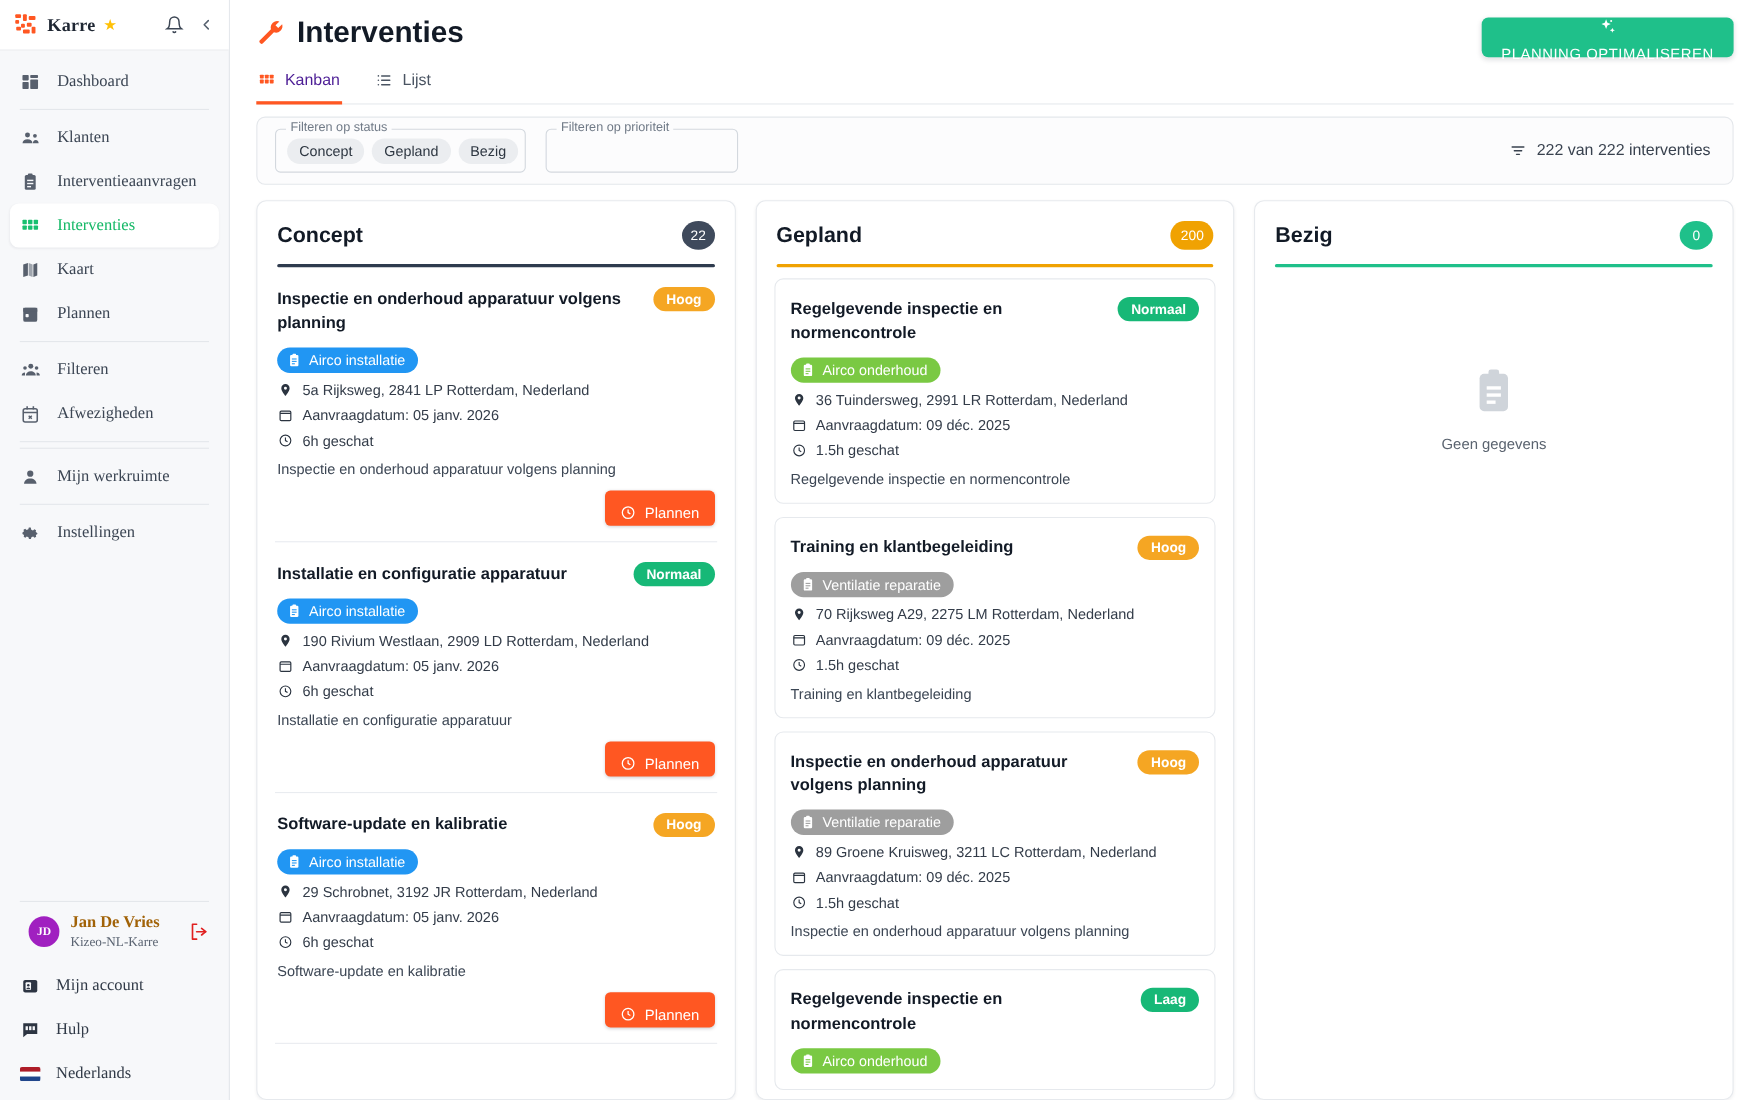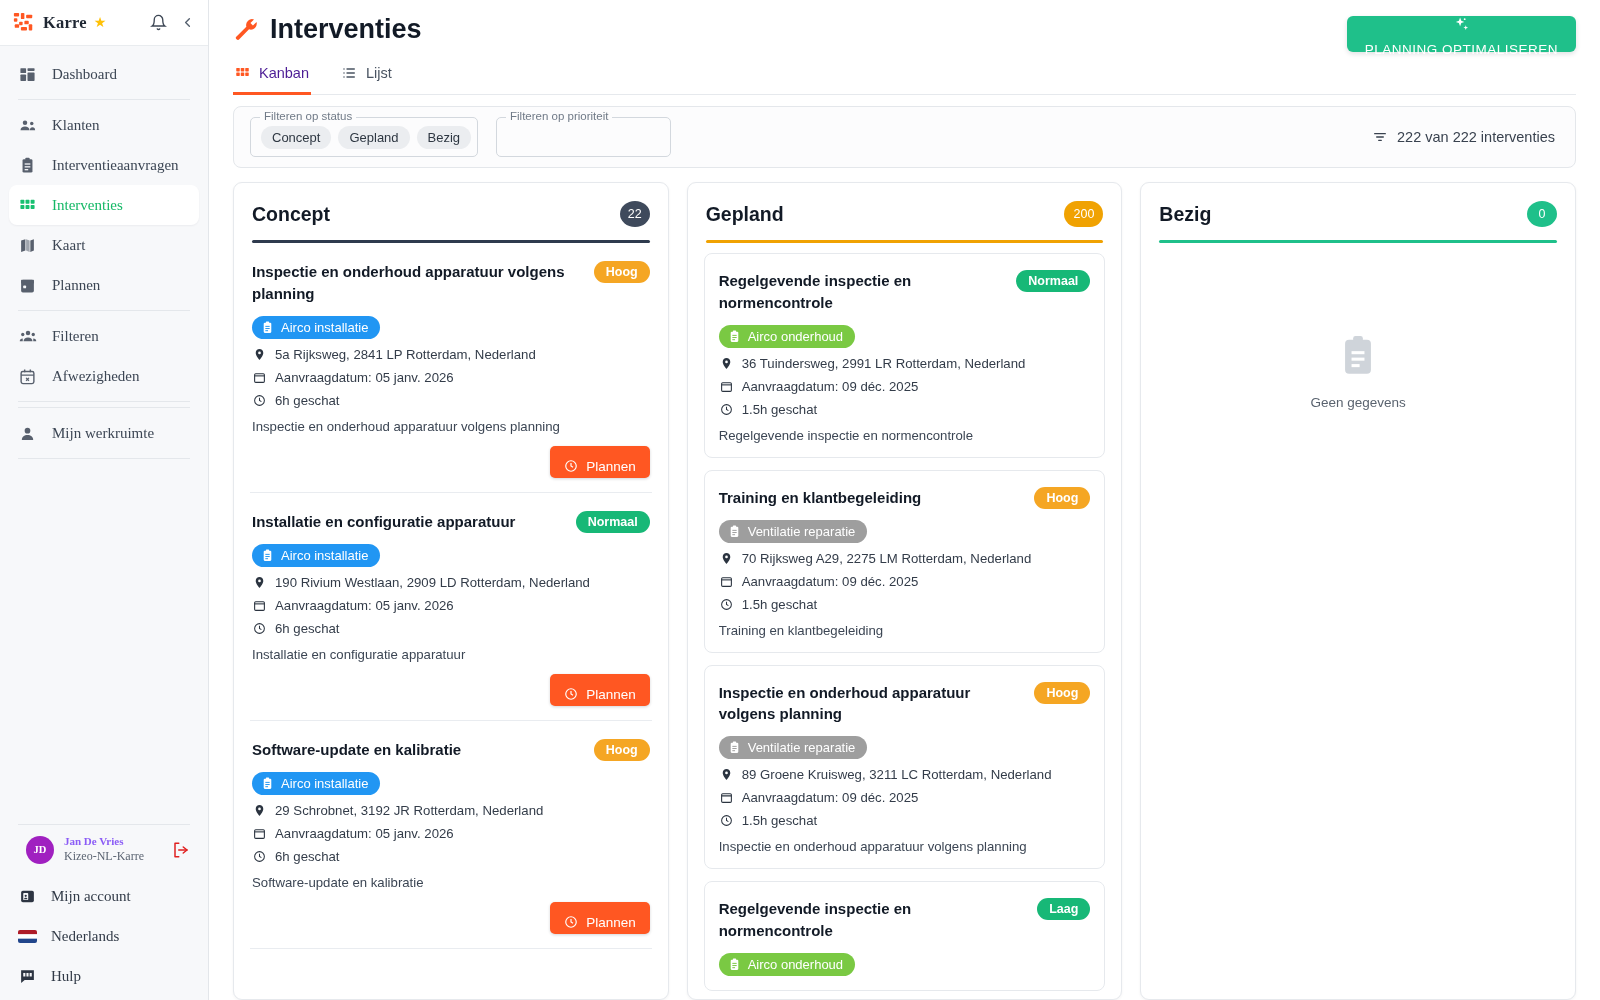--- a/index.html
+++ b/index.html
@@ -48,21 +48,21 @@
 
   .sb-bottom { position: absolute; left: 0; right: 0; bottom: 0; padding-bottom: 4px; }
   .sb-bottom-sep { height: 1px; background: #e4e7eb; margin: 0 18px 10px 18px; }
   .user-row { display: flex; align-items: center; gap: 10px; padding: 0 14px 12px 26px; }
   .avatar {
     width: 28px; height: 28px; flex: 0 0 28px; border-radius: 50%;
     background: #a020c0; color: #fff; font-size: 10.5px; font-weight: 700;
     display: flex; align-items: center; justify-content: center;
   }
   .user-meta { flex: 1; min-width: 0; line-height: 1.25; }
-  .user-name { font-size: 11px; font-weight: 700; color: #8b5cf6; }
+  .user-name { font-size: 15px; font-weight: 700; color: #a16207; }
   .user-org { font-size: 12px; color: #5b6472; }
   .logout { color: #e02020; display: flex; padding-right: 4px; }
   .mini-item { display: flex; align-items: center; gap: 14px; height: 40px; padding: 0 18px; font-size: 15px; color: #313a47; cursor: pointer; }
   .mini-item .ico { width: 19px; height: 19px; flex: 0 0 19px; display: flex; align-items: center; justify-content: center; }
   .flag { width: 19px; height: 13px; border-radius: 2px; overflow: hidden; display: block; }
 
   
   .main { flex: 1; height: 1000px; display: flex; flex-direction: column; background: #ffffff; overflow: hidden; }
   .topbar { padding: 14px 24px 0 24px; position: relative; }
   .page-title { display: flex; align-items: center; gap: 11px; font-size: 27px; font-weight: 700; color: #121a26; }
@@ -279,20 +279,30 @@
           <span class="ico">
             <svg width="17" height="17" viewBox="0 0 24 24" fill="currentColor">
                 <circle cx="12" cy="8" r="4"></circle>
                 <path d="M4 21c0-4.4 3.6-7 8-7s8 2.6 8 7z"></path>
               </svg>
           </span>
           <span class="lbl">Mijn werkruimte</span>
         </div>
       </div>
       <div class="nav-sep"></div>
+      <div class="nav-group">
+        <div class="nav-item">
+          <span class="ico">
+            <svg width="17" height="17" viewBox="0 0 24 24" fill="currentColor">
+                <path d="M12 8.5a3.5 3.5 0 100 7 3.5 3.5 0 000-7zm9 3.5l-2-1.3.4-2.3-2.1-1.2-1.8 1.5-2.2-.9L12.6 5h-2.4L9.5 7.3l-2.2.9L5.5 6.7 3.4 7.9l.4 2.3L2 11.5v1.7l2 1.3-.4 2.3 2.1 1.2 1.8-1.5 2.2.9.7 2.3h2.4l.7-2.3 2.2-.9 1.8 1.5 2.1-1.2-.4-2.3 2-1.3z"></path>
+              </svg>
+          </span>
+          <span class="lbl">Instellingen</span>
+        </div>
+      </div>
     </nav>
 
     <div class="sb-bottom">
       <div class="sb-bottom-sep"></div>
       <div class="user-row">
         <span class="avatar">JD</span>
         <span class="user-meta">
           <span class="user-name" style="display:block">Jan De Vries</span>
           <span class="user-org" style="display:block">Kizeo-NL-Karre</span>
         </span>
@@ -310,40 +320,40 @@
               <rect x="3" y="4" width="18" height="16" rx="2.5"></rect>
               <rect x="6" y="7" width="7" height="10" rx="1.2" fill="#f7f8fa"></rect>
               <circle cx="9.5" cy="11" r="1.6" fill="#2d3542"></circle>
               <path d="M7 16c0-1.5 1.1-2.4 2.5-2.4S12 14.5 12 16z" fill="#2d3542"></path>
             </svg>
         </span>
         <span>Mijn account</span>
       </div>
       <div class="mini-item">
         <span class="ico">
-          <span class="flag">
-            <svg width="19" height="13" viewBox="0 0 19 13">
-                <rect width="19" height="4.33" fill="#ae1c28"></rect>
-                <rect y="4.33" width="19" height="4.34" fill="#ffffff"></rect>
-                <rect y="8.67" width="19" height="4.33" fill="#21468b"></rect>
-              </svg>
-          </span>
-        </span>
-        <span>Nederlands</span>
-      </div>
-      <div class="mini-item">
-        <span class="ico">
           <svg width="17" height="17" viewBox="0 0 24 24" fill="#2d3542">
               <path d="M3 3h18v14H8l-5 4z"></path>
               <rect x="6" y="7" width="3" height="5" fill="#f7f8fa"></rect>
               <rect x="10.5" y="7" width="3" height="5" fill="#f7f8fa"></rect>
               <rect x="15" y="7" width="3" height="5" fill="#f7f8fa"></rect>
             </svg>
         </span>
         <span>Hulp</span>
+      </div>
+      <div class="mini-item">
+        <span class="ico">
+          <span class="flag">
+            <svg width="19" height="13" viewBox="0 0 19 13">
+                <rect width="19" height="4.33" fill="#ae1c28"></rect>
+                <rect y="4.33" width="19" height="4.34" fill="#ffffff"></rect>
+                <rect y="8.67" width="19" height="4.33" fill="#21468b"></rect>
+              </svg>
+          </span>
+        </span>
+        <span>Nederlands</span>
       </div>
     </div>
   </aside>
 
   <main class="main">
     <div class="topbar">
       <div class="page-title">
         <span class="wrench">
           <svg width="26" height="26" viewBox="0 0 24 24" fill="#ff5722">
               <path d="M21.7 4.6l-3.3 3.3-2.3-2.3 3.3-3.3a5.5 5.5 0 00-7.1 6.6L3.5 17.7a1.8 1.8 0 102.5 2.5l8.8-8.8a5.5 5.5 0 006.9-6.8z"></path>

